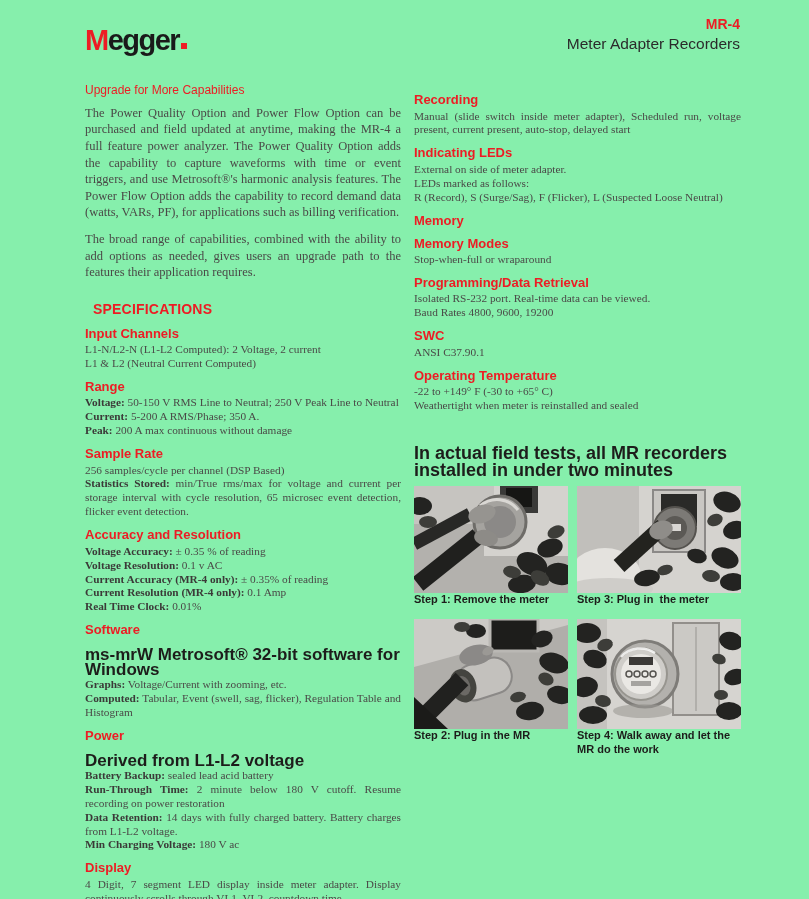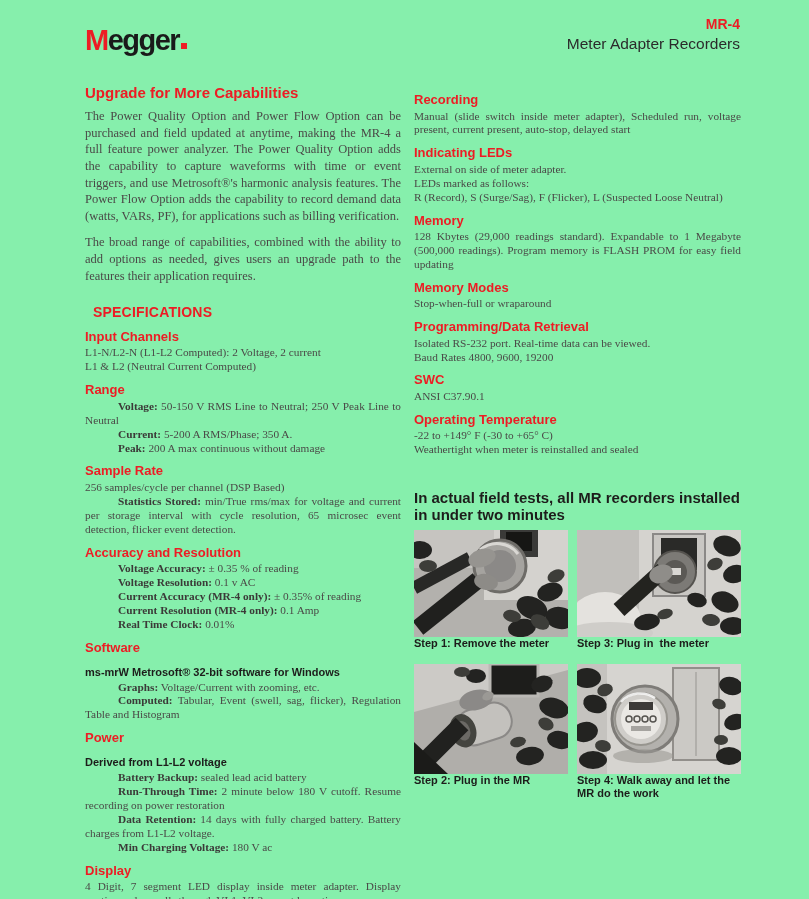--- a/index.html
+++ b/index.html
@@ -29,21 +29,21 @@
     font-family:"Liberation Sans", sans-serif;
   }
   .product-name{color:#ed1c24;font-weight:bold;font-size:14px;line-height:1.25;}
   .product-subtitle{color:#2b2b2b;font-size:15.5px;line-height:1.25;}
   
   .col-left{position:absolute;left:85px;top:84px;width:316px;}
   .col-right{position:absolute;left:414px;top:84px;width:327px;}
   
   .intro-heading{
     font-family:"Liberation Sans", sans-serif;
-    color:#ed1c24;font-weight:bold;font-size:15px;
+    color:#ed1c24;font-weight:normal;font-size:12px;
     margin:0 0 7px 0;line-height:1.15;
   }
   .intro-p{
     font-size:12.5px;line-height:16.6px;text-align:justify;
     margin:0 0 10px 0;
   }
   .specs-title{
     font-family:"Liberation Sans", sans-serif;
     color:#ed1c24;font-weight:bold;font-size:14px;
     margin:20px 0 0 8px;line-height:1.2;letter-spacing:.2px;
@@ -51,31 +51,31 @@
   
   .spec-section{margin-top:8px;}
   .red-head{
     font-family:"Liberation Sans", sans-serif;
     color:#ed1c24;font-weight:bold;font-size:13px;
     margin:0 0 2.5px 0;line-height:15px;
   }
   .spec-line{
     font-size:11.3px;line-height:13.9px;text-align:justify;
   }
-  .spec-line b{color:#3b3a38;margin-left:33px;}
+  .spec-line b{color:#3b3a38;}
   .sans-subhead{
     font-family:"Liberation Sans", sans-serif;
-    color:#1d1d1b;font-weight:bold;font-size:11px;
+    color:#1d1d1b;font-weight:bold;font-size:17px;
     margin:10px 0 1px 0;line-height:15px;
   }
   
   .field-tests{margin-top:32px;}
   .field-tests-heading{
     font-family:"Liberation Sans", sans-serif;
-    color:#1d1d1b;font-weight:bold;font-size:15px;line-height:17px;
+    color:#1d1d1b;font-weight:bold;font-size:18px;line-height:17px;
     margin:0 0 7px 0;
   }
   .photo-grid{
     display:grid;grid-template-columns:154px 164px;
     column-gap:9px;row-gap:13px;
   }
   .photo-grid figure{margin:0;}
   .photo-grid svg{display:block;background:#c9c7c3;}
   .photo-caption{
     font-family:"Liberation Sans", sans-serif;
@@ -154,21 +154,20 @@
           <div class="spec-line">Manual (slide switch inside meter adapter), Scheduled run, voltage present, current present, auto-stop, delayed start</div>
         </section>
         <section class="spec-section">
           <h3 class="red-head">Indicating LEDs</h3>
           <div class="spec-line">External on side of meter adapter.</div>
           <div class="spec-line">LEDs marked as follows:</div>
           <div class="spec-line">R (Record), S (Surge/Sag), F (Flicker), L (Suspected Loose Neutral)</div>
         </section>
         <section class="spec-section">
           <h3 class="red-head">Memory</h3>
-          <div class="spec-line">128 Kbytes (29,000 readings standard). Expandable to 1 Megabyte (500,000 readings). Program memory is FLASH PROM for easy field updating</div>
         </section>
         <section class="spec-section">
           <h3 class="red-head">Memory Modes</h3>
           <div class="spec-line">Stop-when-full or wraparound</div>
         </section>
         <section class="spec-section">
           <h3 class="red-head">Programming/Data Retrieval</h3>
           <div class="spec-line">Isolated RS-232 port. Real-time data can be viewed.</div>
           <div class="spec-line">Baud Rates 4800, 9600, 19200</div>
         </section>

